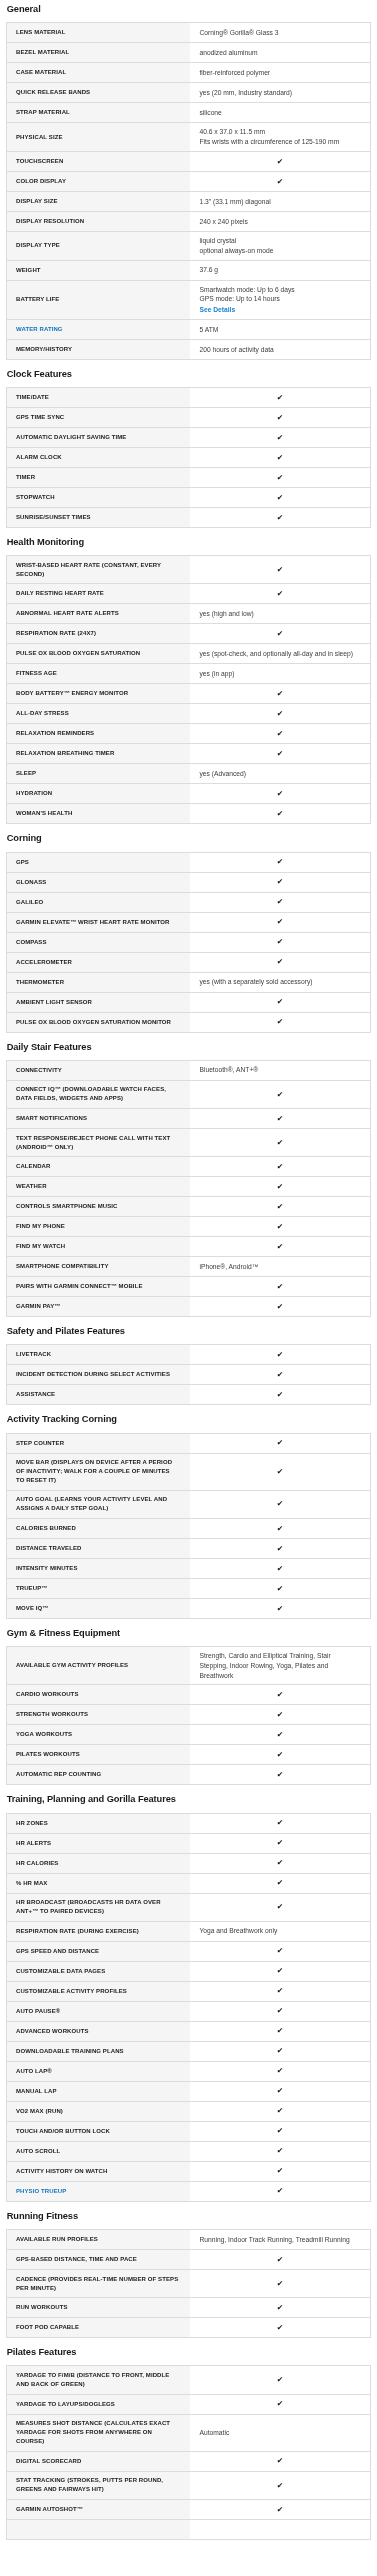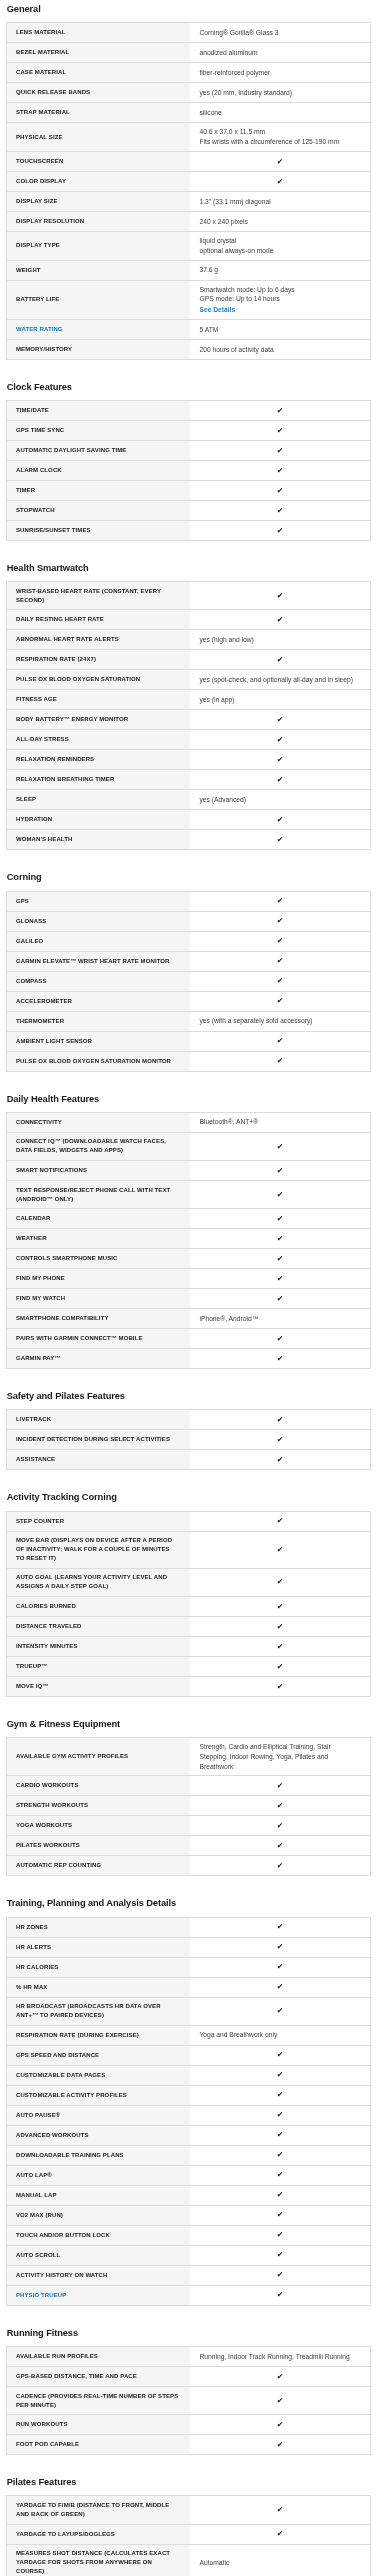--- a/index.html
+++ b/index.html
@@ -2,21 +2,21 @@
 <html style="font-size:8.2px"><head>
 <meta charset="utf-8">
 <style>
   html, body { margin: 0; padding: 0; background: #ffffff; }
   body {
     width: 378px;
     font-family: "Liberation Sans", "DejaVu Sans", sans-serif;
     color: #333333;
   }
   .page { box-sizing: border-box; width: 378px; padding: 3.1px 7.2px 6.2px 6.2px; }
-  .section { margin-top: 22px; }
+  .section { margin-top: 9px; }
   .section:first-child { margin-top: 1px; }
   .section-title {
     margin: 0 0 8.2px 0.5px;
     font-size: 9.3px;
     font-weight: bold;
     font-stretch: condensed;
     letter-spacing: -0.1px;
     color: #1a1a1a;
   }
   .spec-table { border: 0.5px solid #dcdcdc; }
@@ -252,21 +252,21 @@
           <div class="cell label-cell">
             <span>SUNRISE/SUNSET TIMES</span>
           </div>
           <div class="cell value-cell center">
             <span class="check">✔</span>
           </div>
         </div>
       </div>
     </section>
     <section class="section">
-      <h2 class="section-title">Health Smartwatch</h2>
+      <h2 class="section-title">Health Monitoring</h2>
       <div class="spec-table">
         <div class="row">
           <div class="cell label-cell">
             <span>WRIST-BASED HEART RATE (CONSTANT, EVERY SECOND)</span>
           </div>
           <div class="cell value-cell center">
             <span class="check">✔</span>
           </div>
         </div>
         <div class="row">
@@ -438,21 +438,21 @@
           <div class="cell label-cell">
             <span>PULSE OX BLOOD OXYGEN SATURATION MONITOR</span>
           </div>
           <div class="cell value-cell center">
             <span class="check">✔</span>
           </div>
         </div>
       </div>
     </section>
     <section class="section">
-      <h2 class="section-title">Daily Health Features</h2>
+      <h2 class="section-title">Daily Stair Features</h2>
       <div class="spec-table">
         <div class="row">
           <div class="cell label-cell">
             <span>CONNECTIVITY</span>
           </div>
           <div class="cell value-cell">
             <div class="vline">Bluetooth®, ANT+®</div>
           </div>
         </div>
         <div class="row">
@@ -690,21 +690,21 @@
           <div class="cell label-cell">
             <span>AUTOMATIC REP COUNTING</span>
           </div>
           <div class="cell value-cell center">
             <span class="check">✔</span>
           </div>
         </div>
       </div>
     </section>
     <section class="section">
-      <h2 class="section-title">Training, Planning and Analysis Details</h2>
+      <h2 class="section-title">Training, Planning and Gorilla Features</h2>
       <div class="spec-table">
         <div class="row">
           <div class="cell label-cell">
             <span>HR ZONES</span>
           </div>
           <div class="cell value-cell center">
             <span class="check">✔</span>
           </div>
         </div>
         <div class="row">

